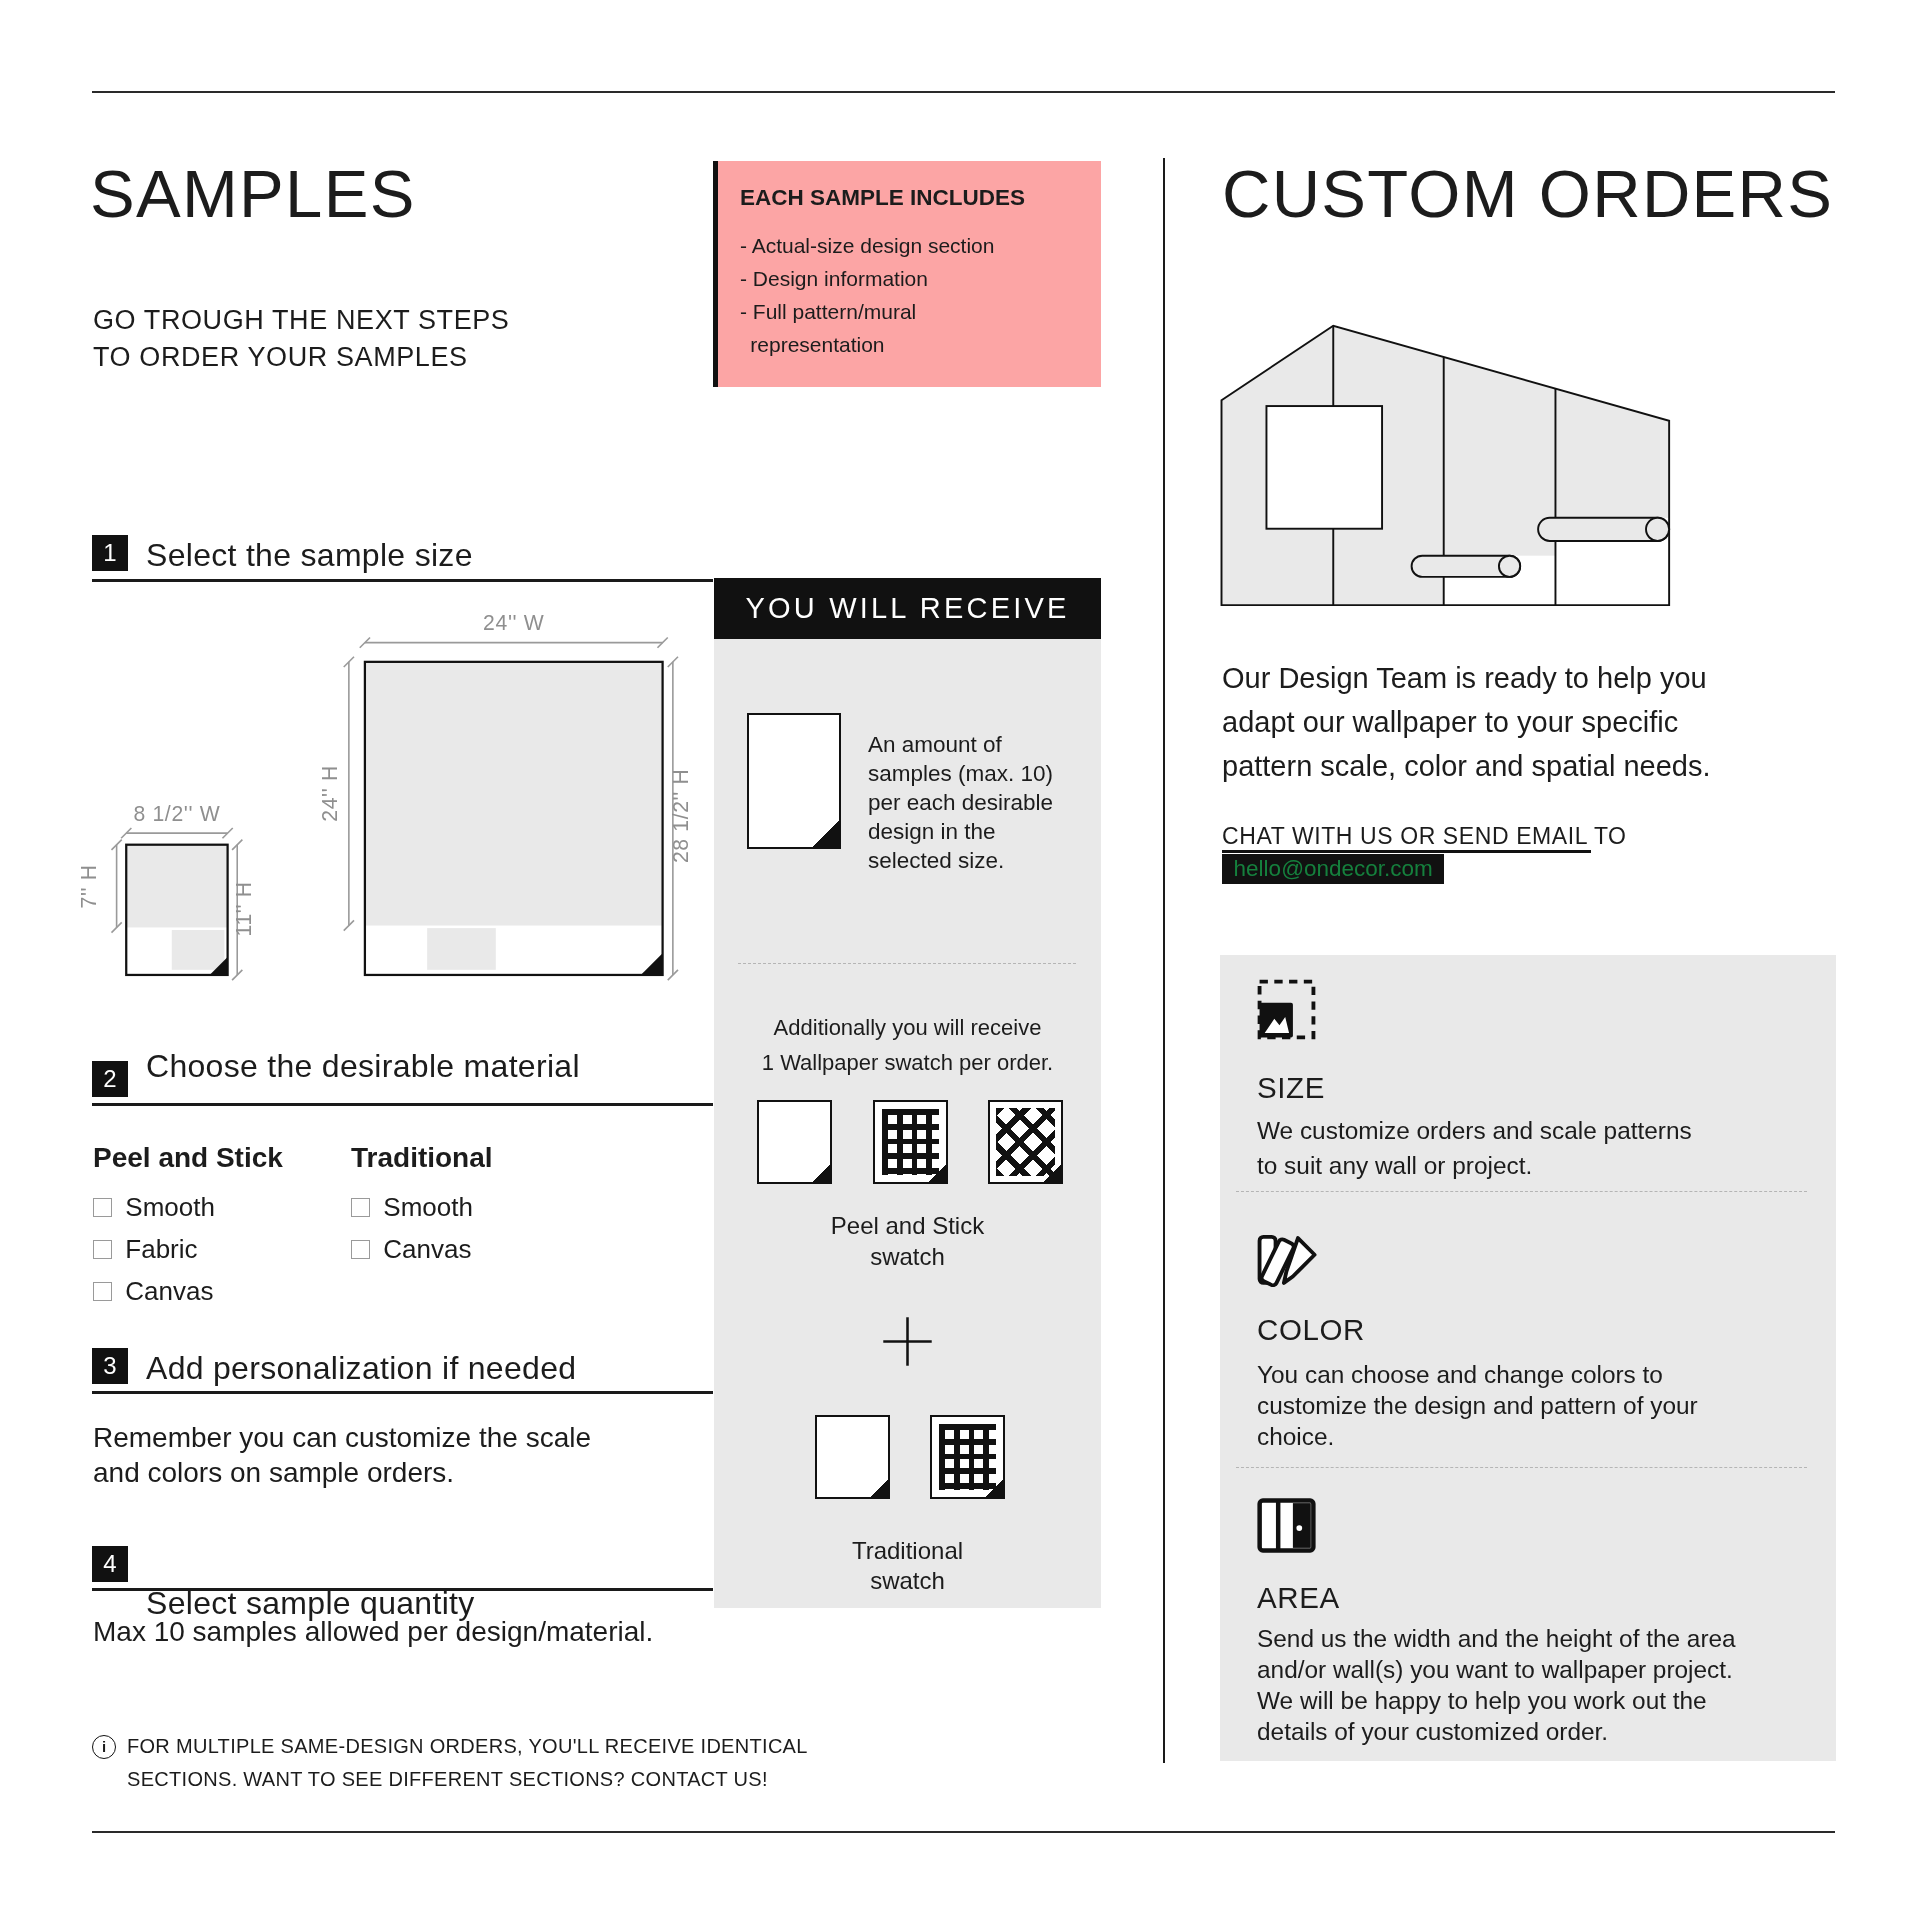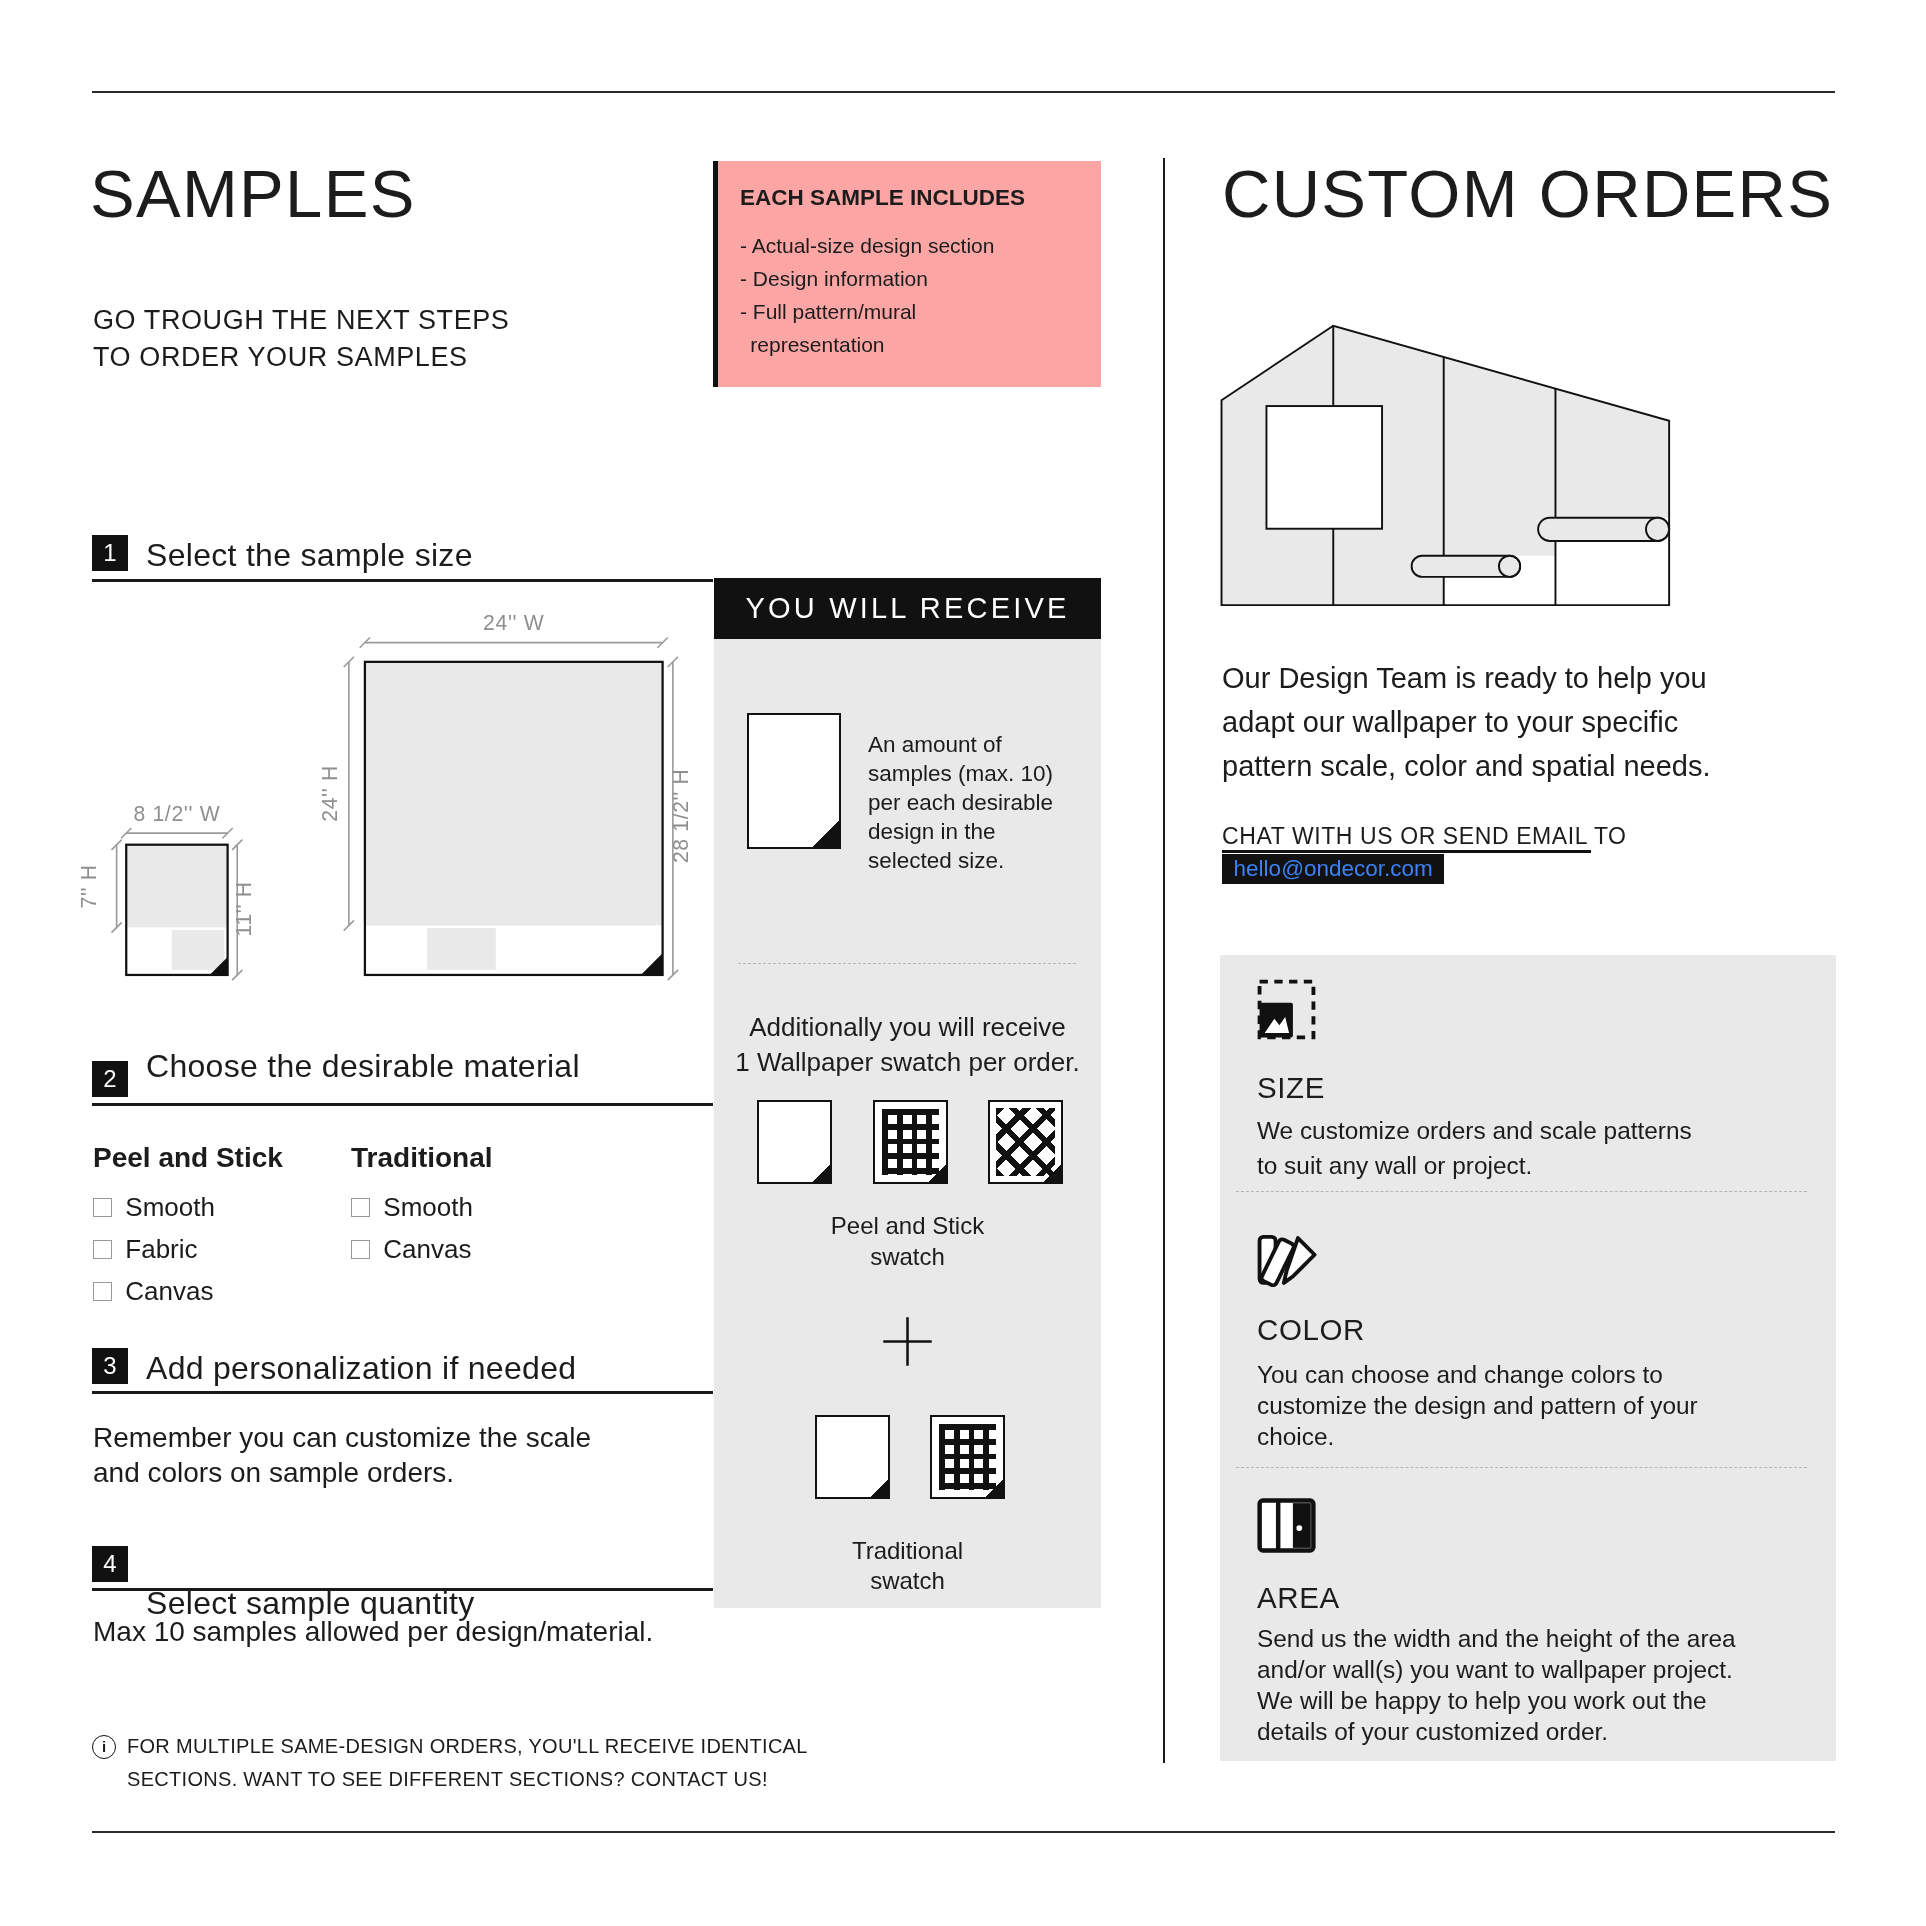--- a/index.html
+++ b/index.html
@@ -25,33 +25,33 @@
   .footer-icon{width:22px;height:22px;border:1.9px solid #111;border-radius:50%;display:flex;align-items:center;justify-content:center;font-size:14.8px;font-weight:700;}
   .footer-text{font-size:20px;line-height:33px;letter-spacing:0.3px;}
   .banner{background:#111;color:#fff;display:flex;align-items:center;justify-content:center;
           font-size:29px;letter-spacing:3.2px;white-space:nowrap;}
   .graycol{background:#e9e9e9;}
   .page-icon{background:#fff;border:2.6px solid #111;}
   .fold{position:absolute;right:-0.6px;bottom:-0.6px;background:linear-gradient(to bottom right,rgba(255,255,255,0) 49.5%,#111 50%);}
   .fold44{width:28px;height:28px;}
   .fold30{width:19px;height:19px;}
   .mid-text{font-size:22.5px;line-height:29px;}
-  .mid-center{width:387px;text-align:center;font-size:26px;line-height:35px;}
+  .mid-center{width:387px;text-align:center;font-size:22px;line-height:35px;}
   .dashed{border-top:1.3px dashed #b5b5b5;height:0;}
   .swatch{width:71px;height:80px;background:#fff;border:2.6px solid #111;position:absolute;}
   .pat-grid{position:absolute;inset:7px;background-image:
       repeating-linear-gradient(to right,#111 0 5.8px,rgba(0,0,0,0) 5.8px 14.8px),
       repeating-linear-gradient(to bottom,#111 0 5.8px,rgba(0,0,0,0) 5.8px 14.8px);}
   .pat-cross{position:absolute;inset:5.8px;background-image:
       repeating-linear-gradient(45deg,#111 0 5.8px,rgba(0,0,0,0) 5.8px 19px),
       repeating-linear-gradient(135deg,#111 0 5.8px,rgba(0,0,0,0) 5.8px 19px);}
   .sw-label{width:387px;text-align:center;font-size:24px;}
   .intro{font-size:29px;line-height:44px;}
   .contact-label{font-size:23px;letter-spacing:0.6px;}
-  .email-box{background:#111;color:#3b82f6;font-size:22.5px;height:29.5px;display:inline-flex;align-items:center;padding:0 11.6px;}
+  .email-box{background:#111;color:#15803d;font-size:22.5px;height:29.5px;display:inline-flex;align-items:center;padding:0 11.6px;}
   .feat-head{font-size:29.5px;letter-spacing:0.6px;}
   .feat-text{font-size:24.4px;}
   .dim-text{fill:#8f8f8f;font-size:33px;letter-spacing:1px;font-family:"Liberation Sans","DejaVu Sans",sans-serif;}
 </style>
 </head>
 <body>
 
 <div class="canvas">
 
   <div class="abs rule" style="left:92px;top:91px;width:1743px;height:1.9px;"></div>

